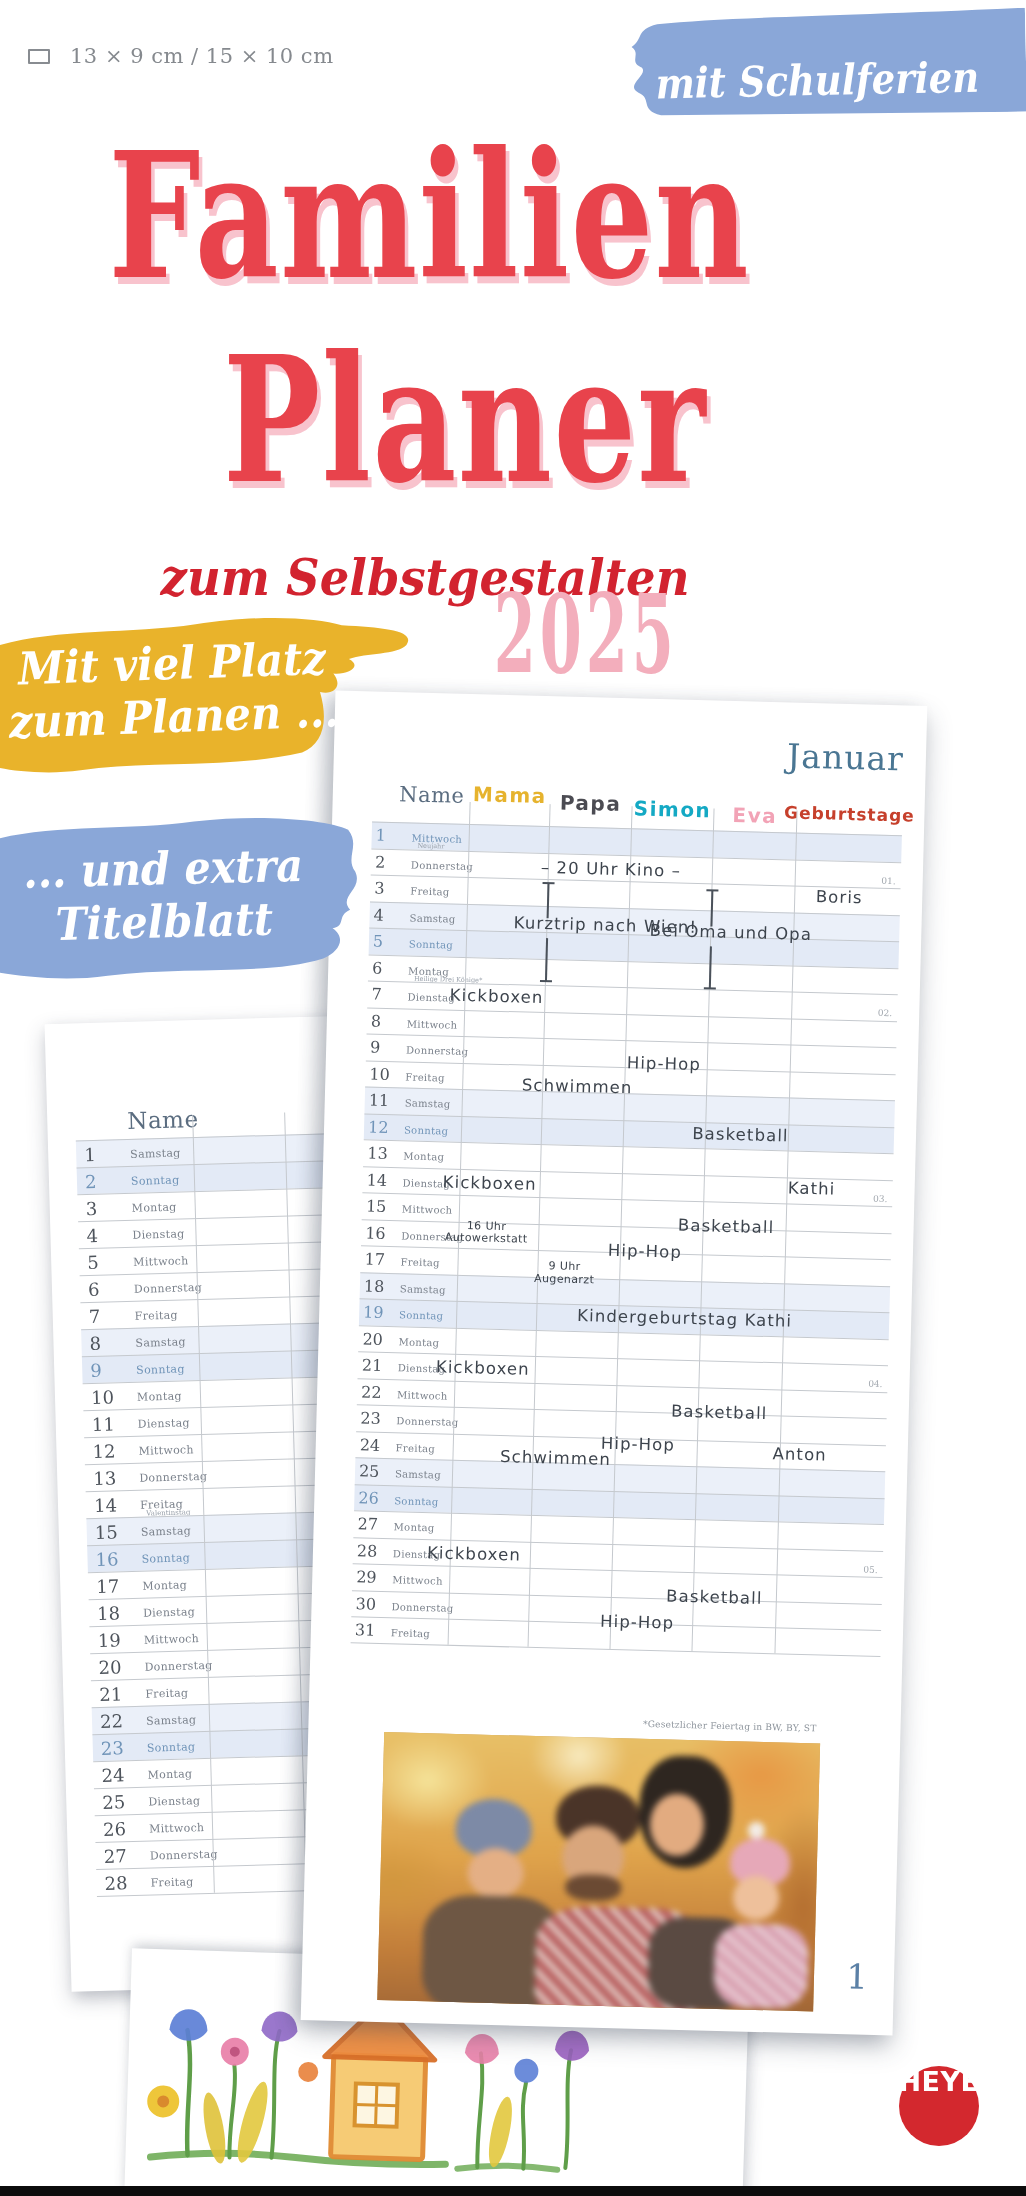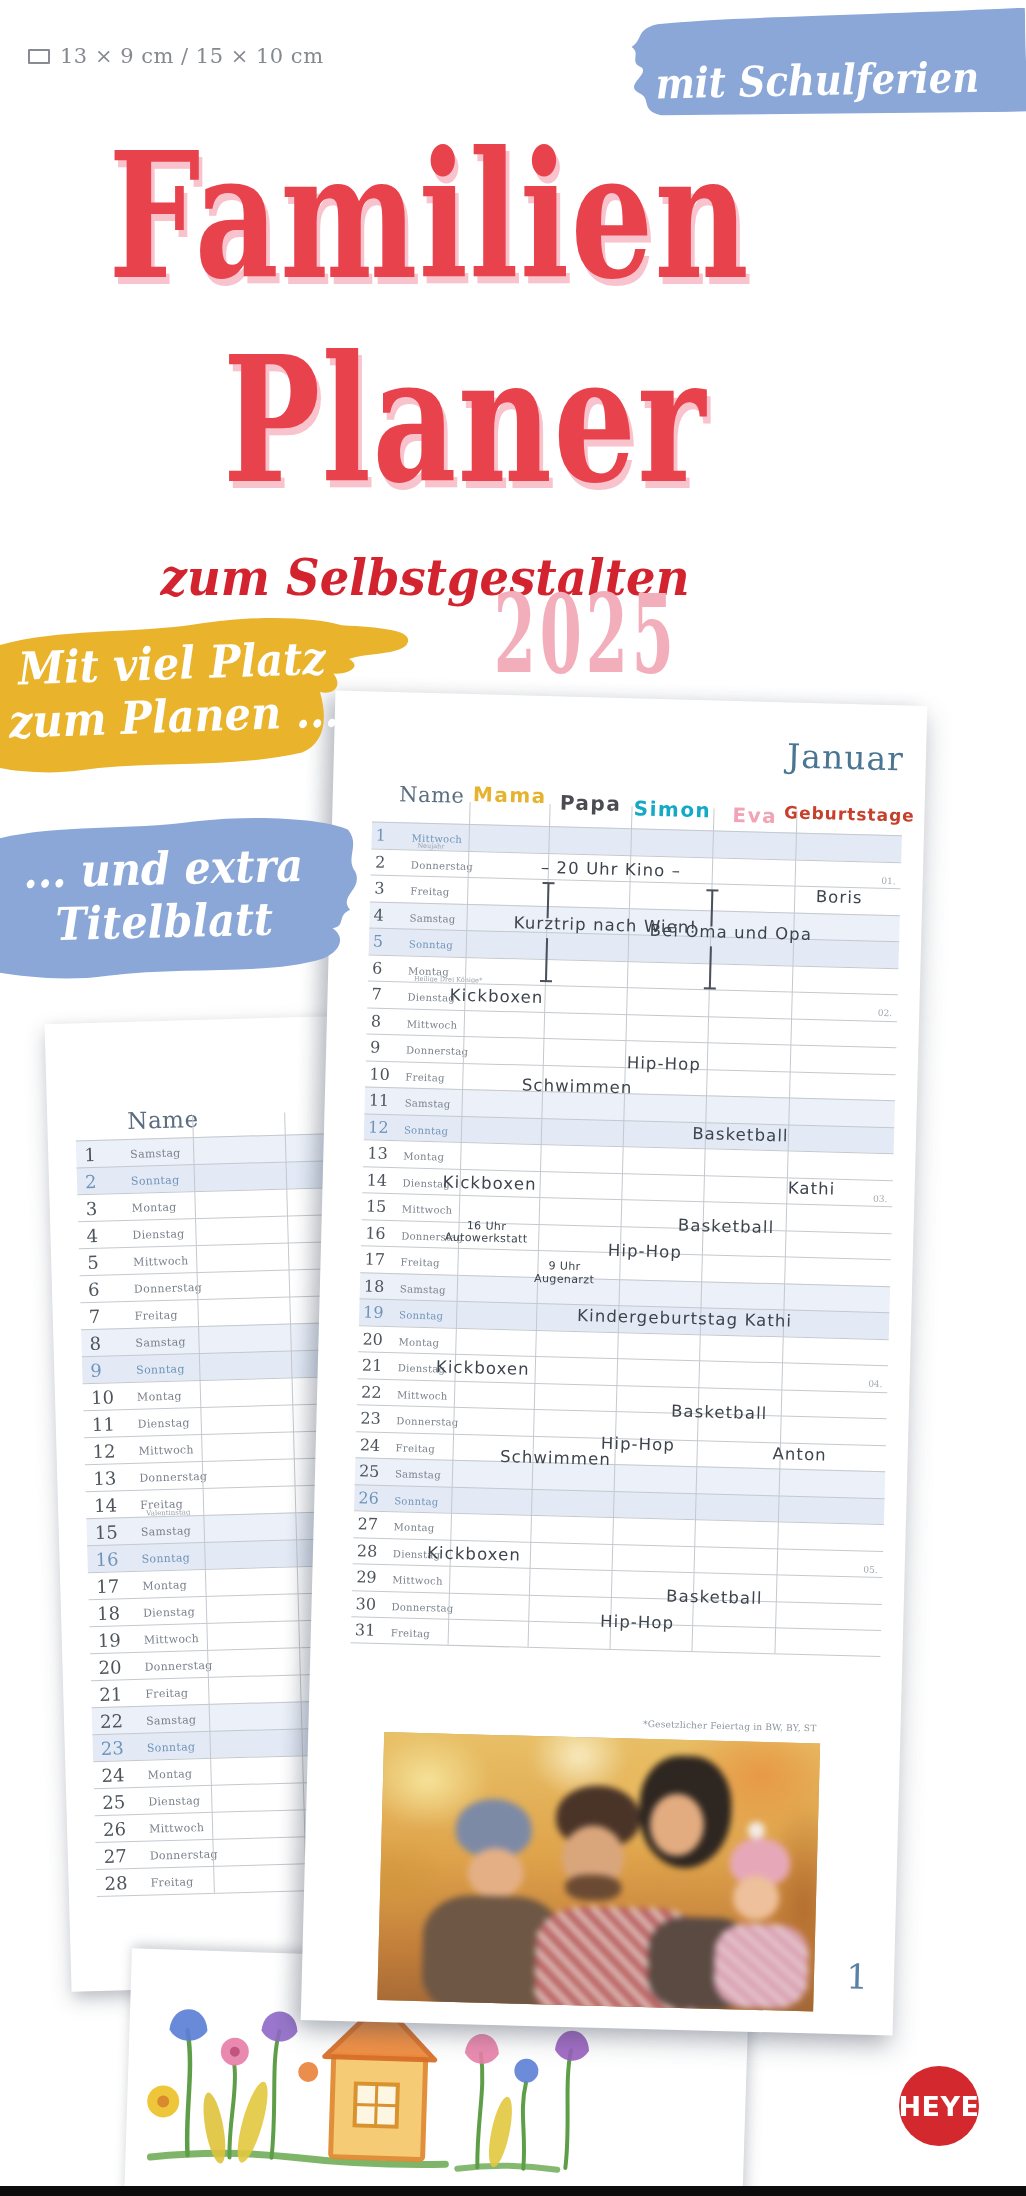--- a/index.html
+++ b/index.html
@@ -1,20 +1,20 @@
 <!DOCTYPE html>
 <html><head>
 <meta charset="utf-8">
 <style>
   html,body{margin:0;padding:0;background:#fff;}
   #stage{position:relative;width:1026px;height:2196px;background:#ffffff;overflow:hidden;
          font-family:"DejaVu Serif",serif;}
 
   
-  .size-info{position:absolute;left:28px;top:44px;display:flex;align-items:center;gap:10px;
+  .size-info{position:absolute;left:28px;top:44px;display:flex;align-items:center;gap:20px;
              color:#85898e;font-size:21px;letter-spacing:.5px;}
   .size-icon{width:18px;height:11px;border:2px solid #888c91;border-radius:1px;}
 
   
   .ribbon{position:absolute;}
   .ribbon svg{position:absolute;left:0;top:0;width:100%;height:100%;}
   .ribbon-text{position:relative;color:#fff;font-style:italic;font-weight:bold;
                font-family:"DejaVu Serif",serif;text-align:center;line-height:1.18;}
   .ribbon-schulferien{left:608px;top:12px;width:418px;height:104px;transform:rotate(-1.2deg);z-index:6;}
   .ribbon-schulferien .ribbon-text{padding-top:44px;font-size:42px;transform:scaleX(.88);}
@@ -104,21 +104,21 @@
   .fig-woman-face{left:61.5%;top:20%;width:54px;height:62px;background:#e2ab80;}
   .fig-woman-top{left:62%;top:66%;width:104px;height:92px;background:#5a4a42;border-radius:34%;}
   .fig-kid-hat{left:80%;top:36%;width:60px;height:48px;background:#e6a8b8;border-radius:50% 50% 42% 42%;}
   .fig-kid-pom{left:84%;top:30%;width:17px;height:17px;background:#f3ece6;}
   .fig-kid-face{left:81%;top:50%;width:46px;height:44px;background:#eec09b;}
   .fig-kid-coat{left:77%;top:68%;width:94px;height:84px;border-radius:34%;
       background:repeating-linear-gradient(40deg,#d8a0b0 0 8px,#e8ccd4 8px 13px);}
 
   
   .heye{position:absolute;left:899px;top:2066px;width:80px;height:80px;border-radius:50%;
-        background:#d3282e;display:flex;align-items:center;justify-content:center;z-index:5;}
+        background:#d3282e;display:flex;justify-content:center;z-index:5;}
   .heye span{color:#fff;font-family:"DejaVu Sans",sans-serif;font-weight:bold;font-size:27px;letter-spacing:.5px;}
 
   .bottom-bar{position:absolute;left:0;bottom:0;width:100%;height:10px;background:#0c0c0c;z-index:9;}
 </style>
 </head>
 <body>
 
 <div id="stage">
 
   <div class="size-info">

